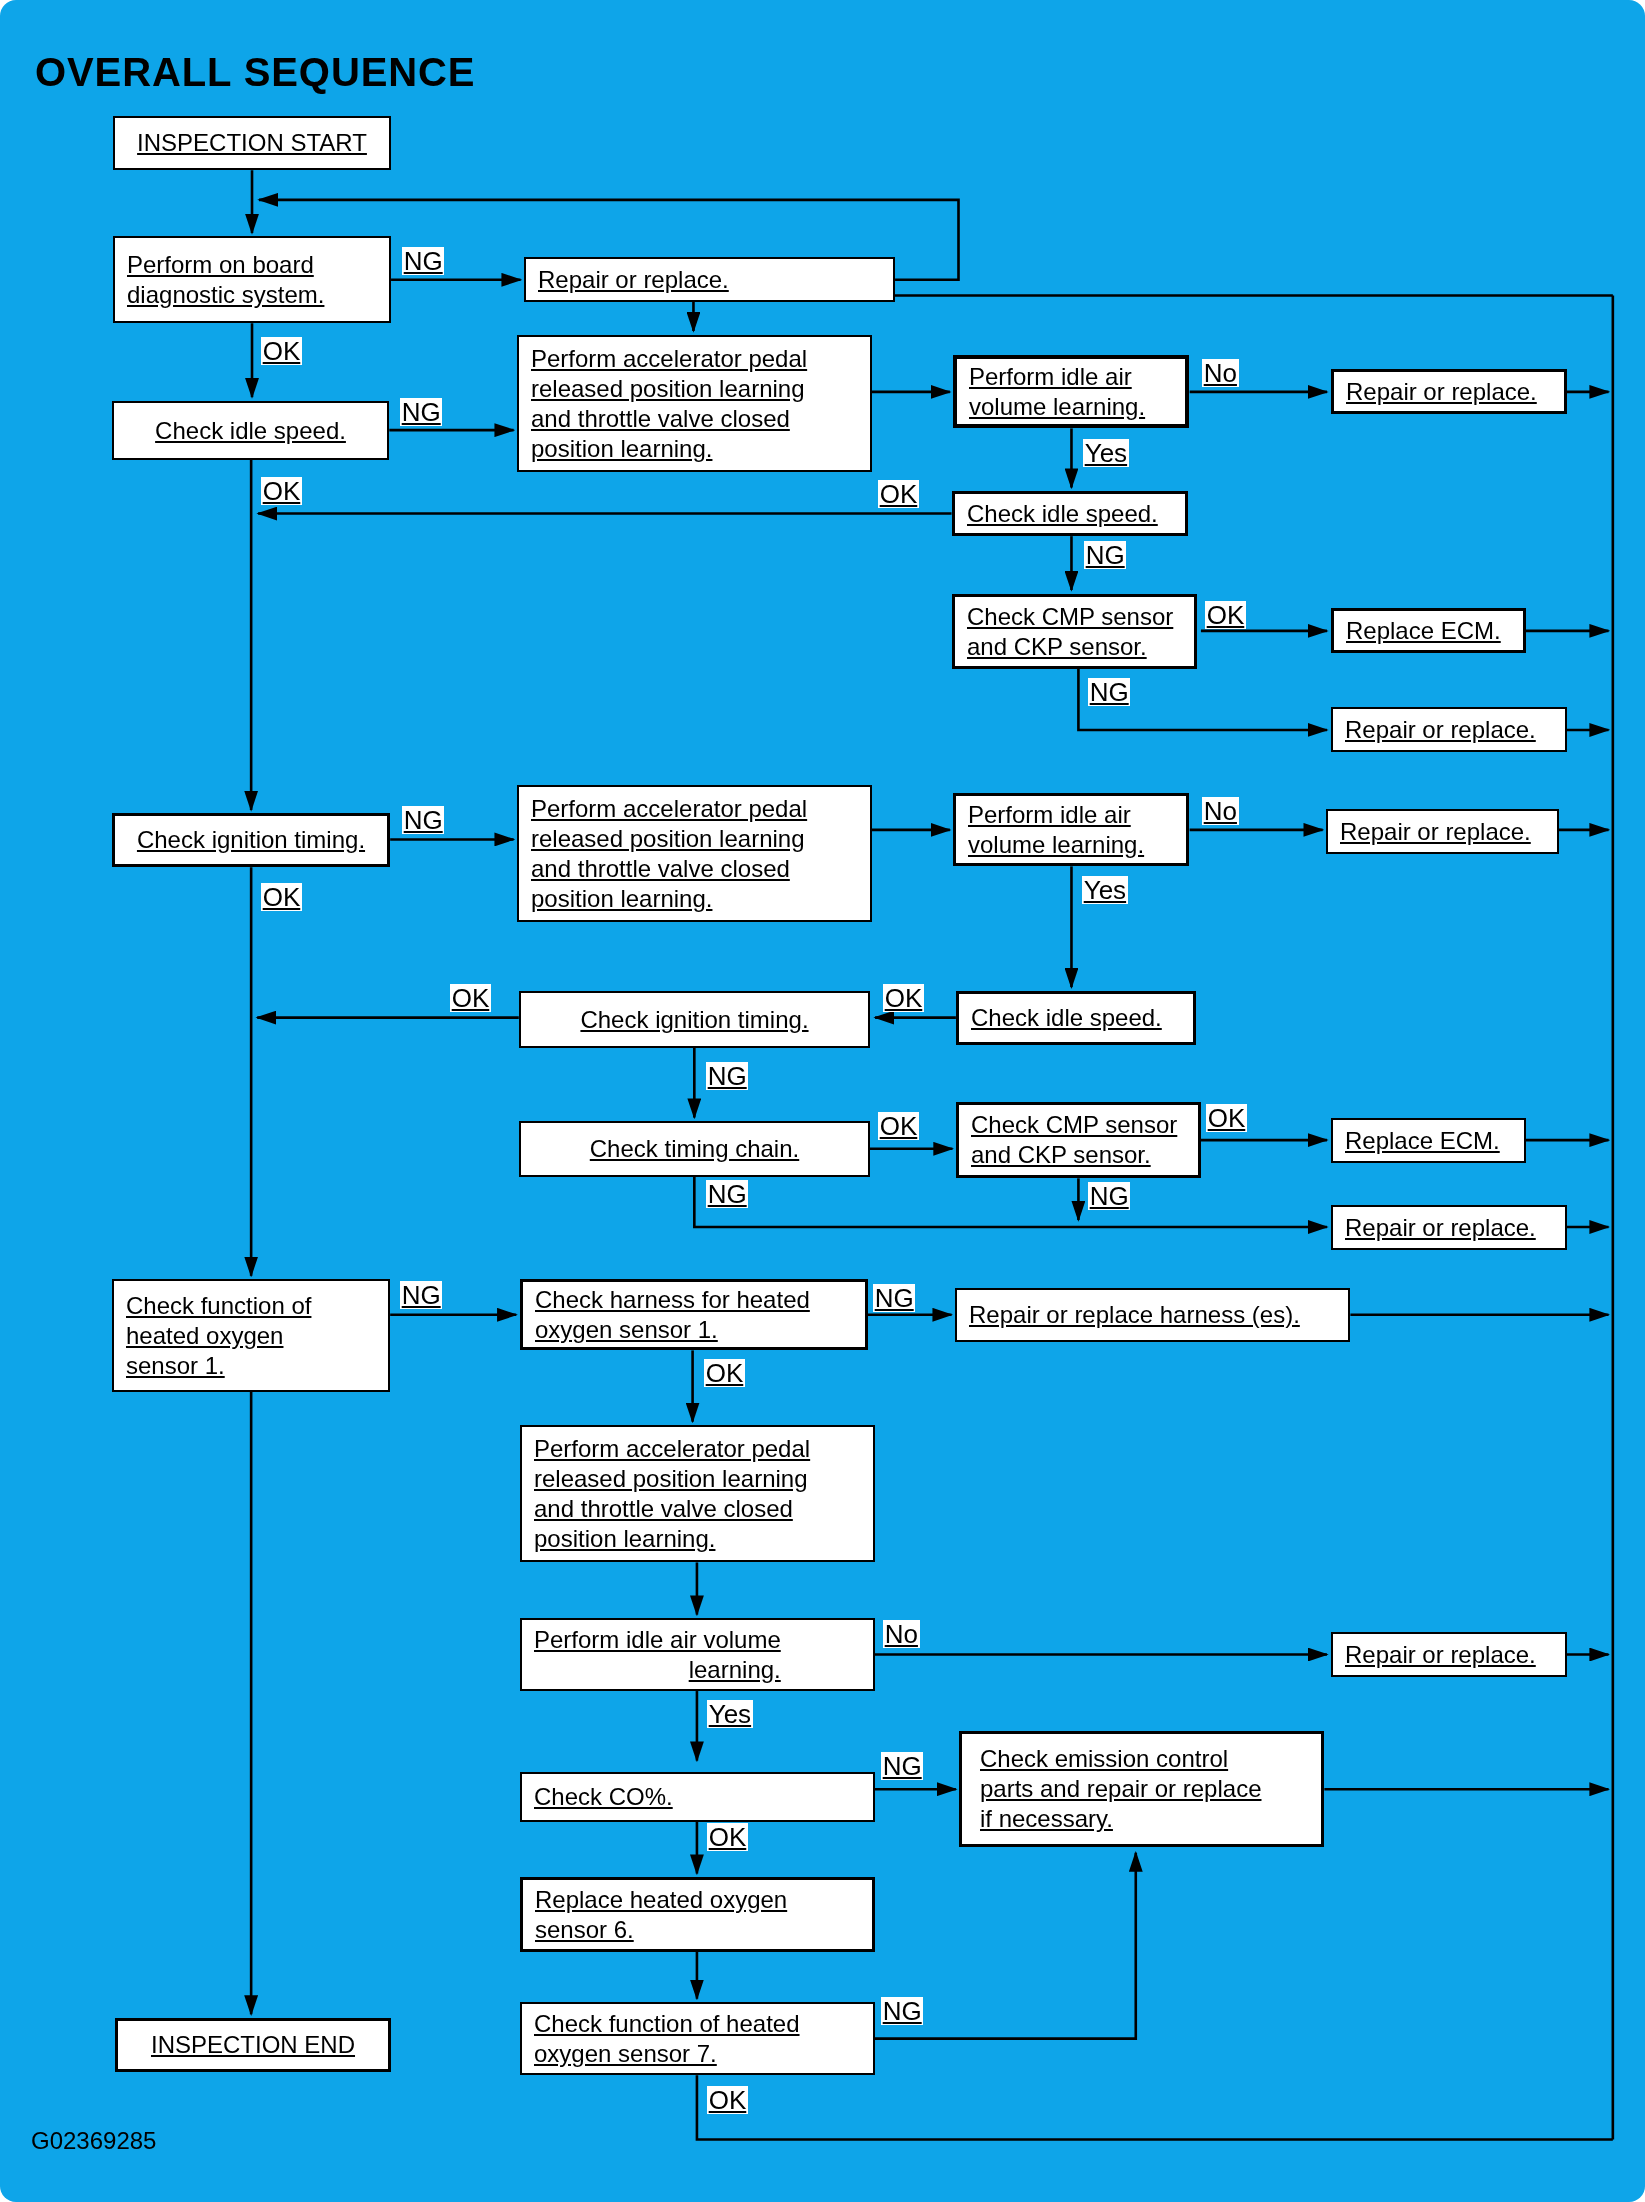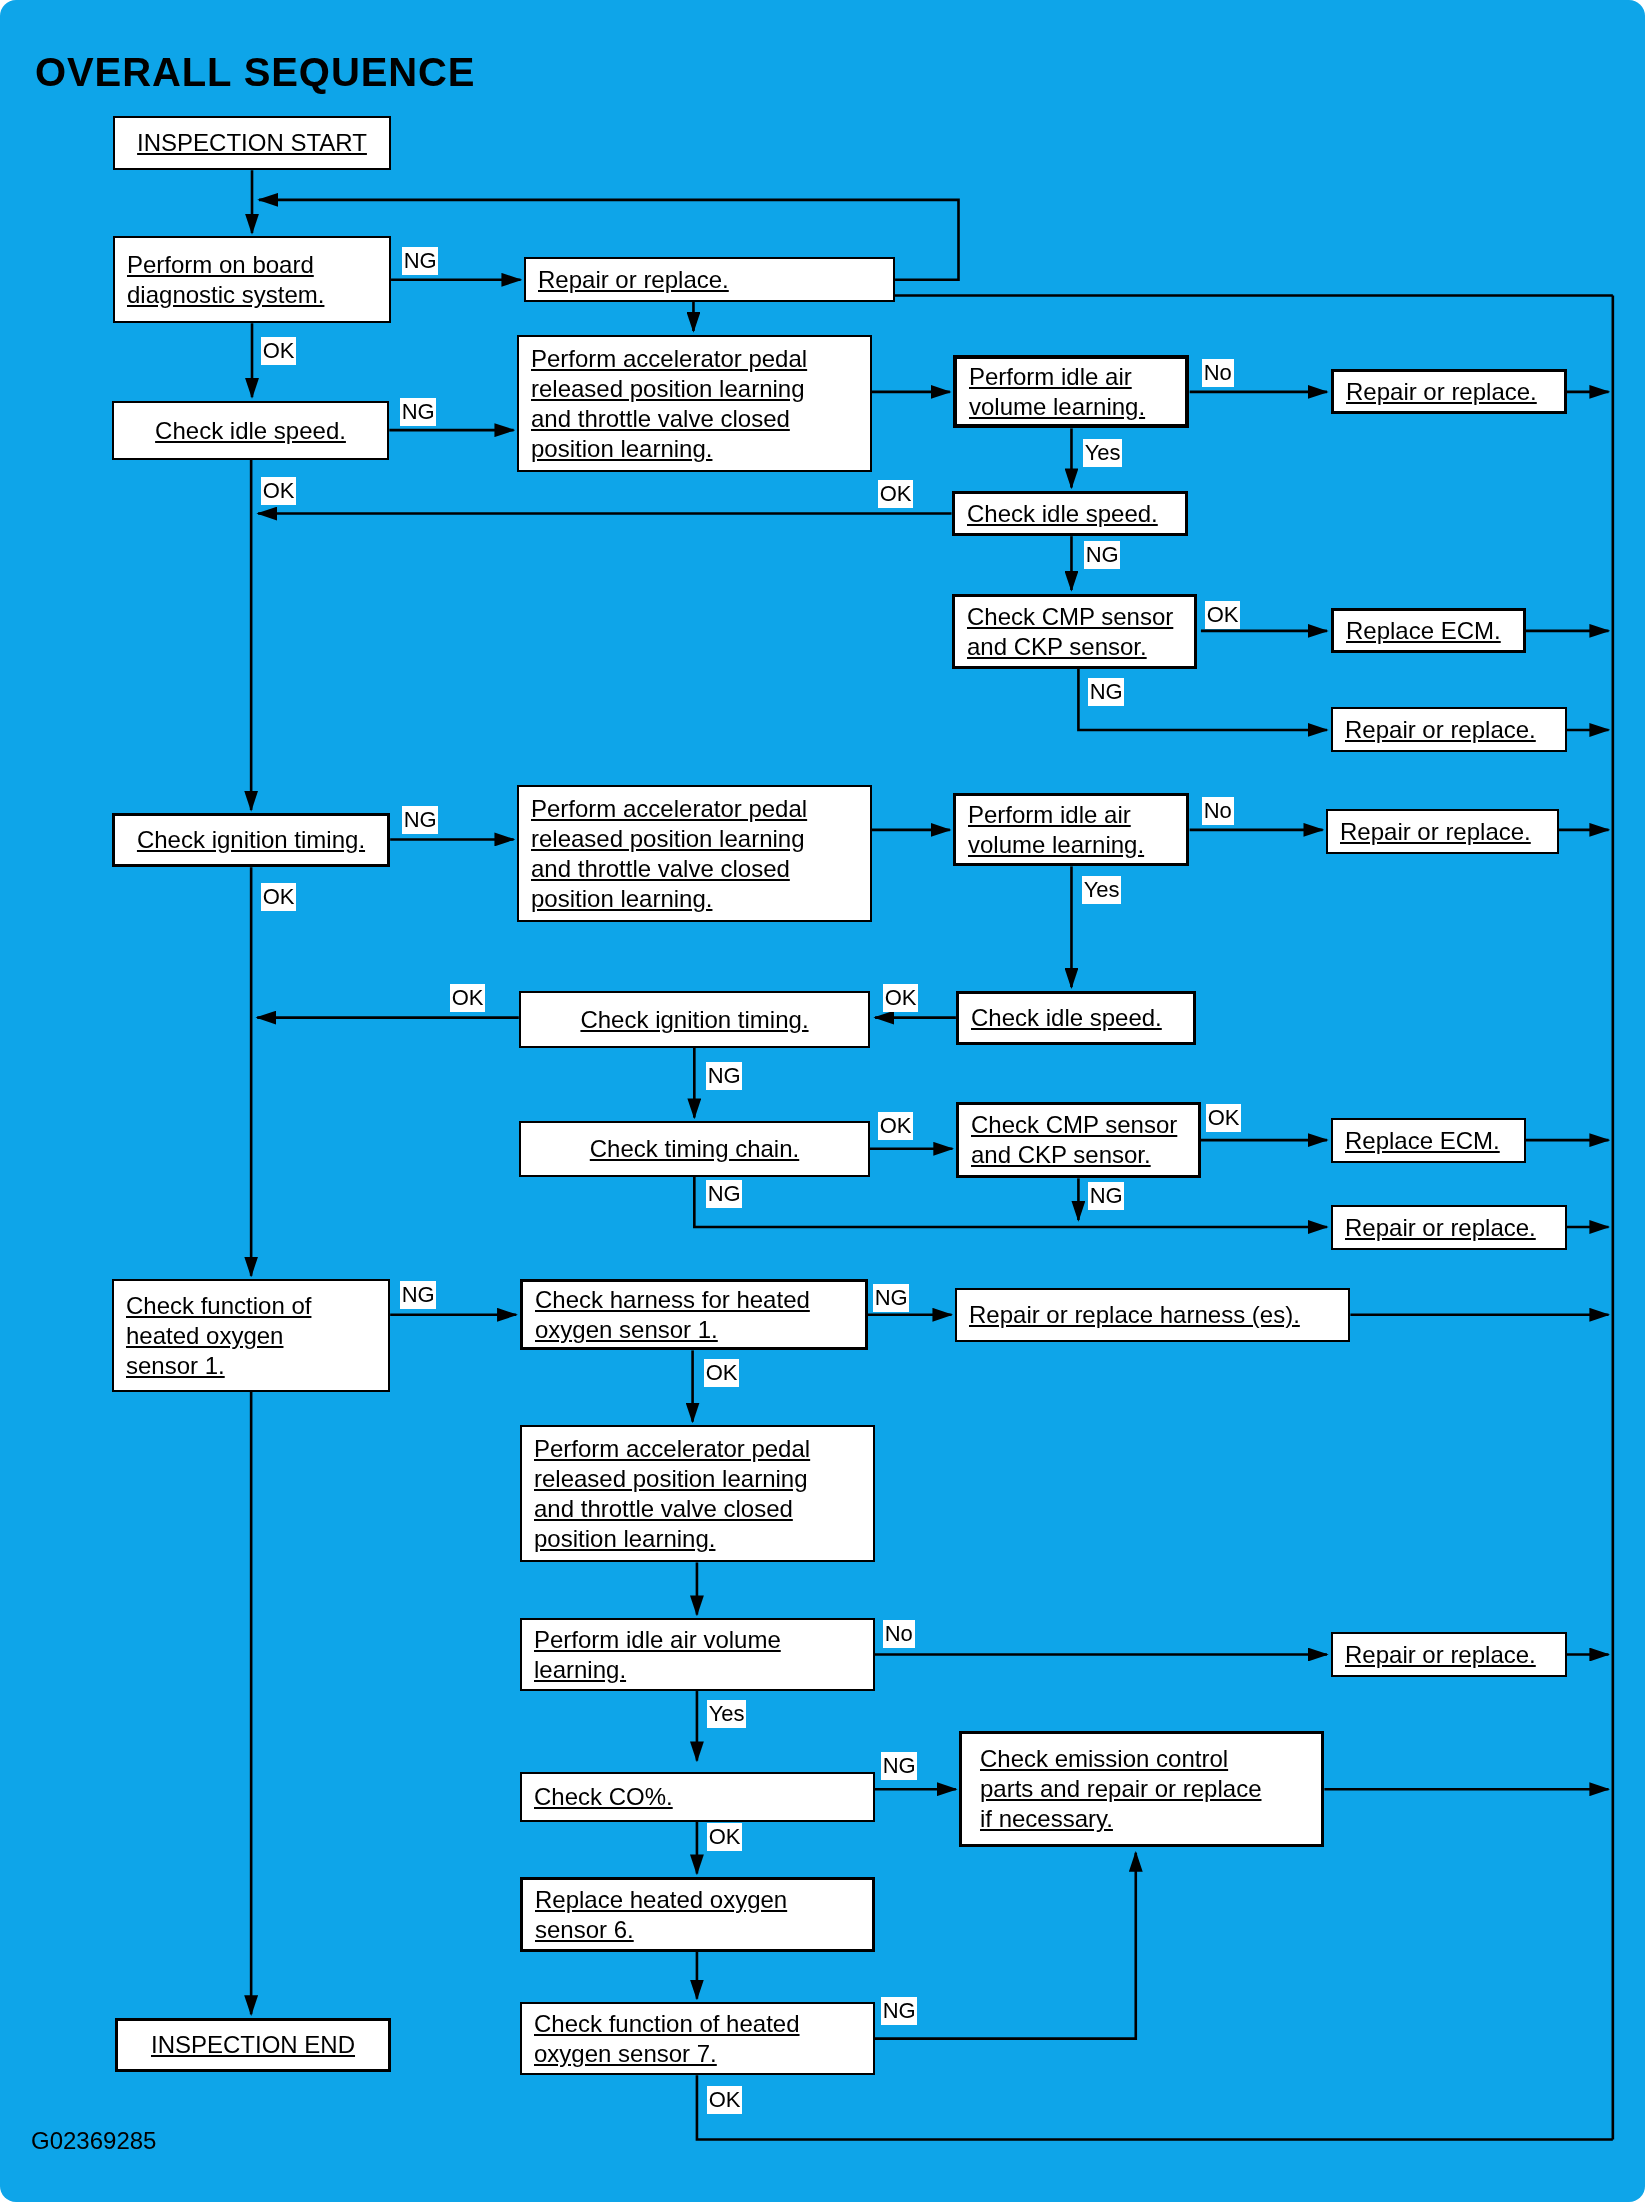--- a/index.html
+++ b/index.html
@@ -52,24 +52,25 @@
     display: flex;
     flex-direction: column;
     justify-content: center;
     text-decoration: underline;
   }
   .node.align-left   { align-items: flex-start; text-align: left; padding: 1.7px 8.7px 1.7px 12px; }
   .node.align-center { align-items: center; text-align: center; padding: 1.7px 5.2px; }
   .edge-label {
     position: absolute;
     color: #000;
-    font-size: 22px;
+    font-size: 26px;
     line-height: 28px;
     background: #ffffff;
     padding: 0 1.7px;
+    text-decoration: underline;
   }
 </style>
 </head>
 <body>
 
 <div id="canvas">
   <h1 id="page-title">OVERALL SEQUENCE</h1>
   <svg id="connector-svg" xmlns="http://www.w3.org/2000/svg" viewBox="0 0 1893 2534" width="1645" height="2202">
     <defs>
       <marker id="arrowhead" markerWidth="24" markerHeight="16" refX="22" refY="8" orient="auto" markerUnits="userSpaceOnUse">
@@ -161,21 +162,21 @@
       <div class="node align-left" style="left: 112px; top: 1279px; width: 278px; height: 113px; border-width: 2.6px;">Check function of
 heated oxygen
 sensor 1.</div>
       <div class="node align-left" style="left: 520px; top: 1279px; width: 348px; height: 71px; border-width: 3.5px;">Check harness for heated
 oxygen sensor 1.</div>
       <div class="node align-left" style="left: 955px; top: 1288px; width: 395px; height: 54px; border-width: 2.6px;">Repair or replace harness (es).</div>
       <div class="node align-left" style="left: 520px; top: 1425px; width: 355px; height: 137px; border-width: 2.6px;">Perform accelerator pedal
 released position learning
 and throttle valve closed
 position learning.</div>
-      <div class="node align-left" style="left: 520px; top: 1618px; width: 355px; height: 73px; border-width: 2.6px;">Perform idle air volume
+      <div class="node align-left" style="left: 520px; top: 1618px; width: 355px; height: 73px; border-width: 2.6px; text-align: right;">Perform idle air volume
 learning.</div>
       <div class="node align-left" style="left: 1331px; top: 1632px; width: 236px; height: 45px; border-width: 2.6px;">Repair or replace.</div>
       <div class="node align-left" style="left: 520px; top: 1764px; width: 355px; height: 50px; border-width: 2.6px; margin-top: 8px;">Check CO%.</div>
       <div class="node align-left" style="left: 959px; top: 1731px; width: 365px; height: 116px; border-width: 3.5px; padding-left: 18px;">Check emission control
 parts and repair or replace
 if necessary.</div>
       <div class="node align-left" style="left: 520px; top: 1877px; width: 355px; height: 75px; border-width: 3.5px;">Replace heated oxygen
 sensor 6.</div>
       <div class="node align-left" style="left: 520px; top: 2002px; width: 355px; height: 73px; border-width: 2.6px;">Check function of heated
 oxygen sensor 7.</div>

